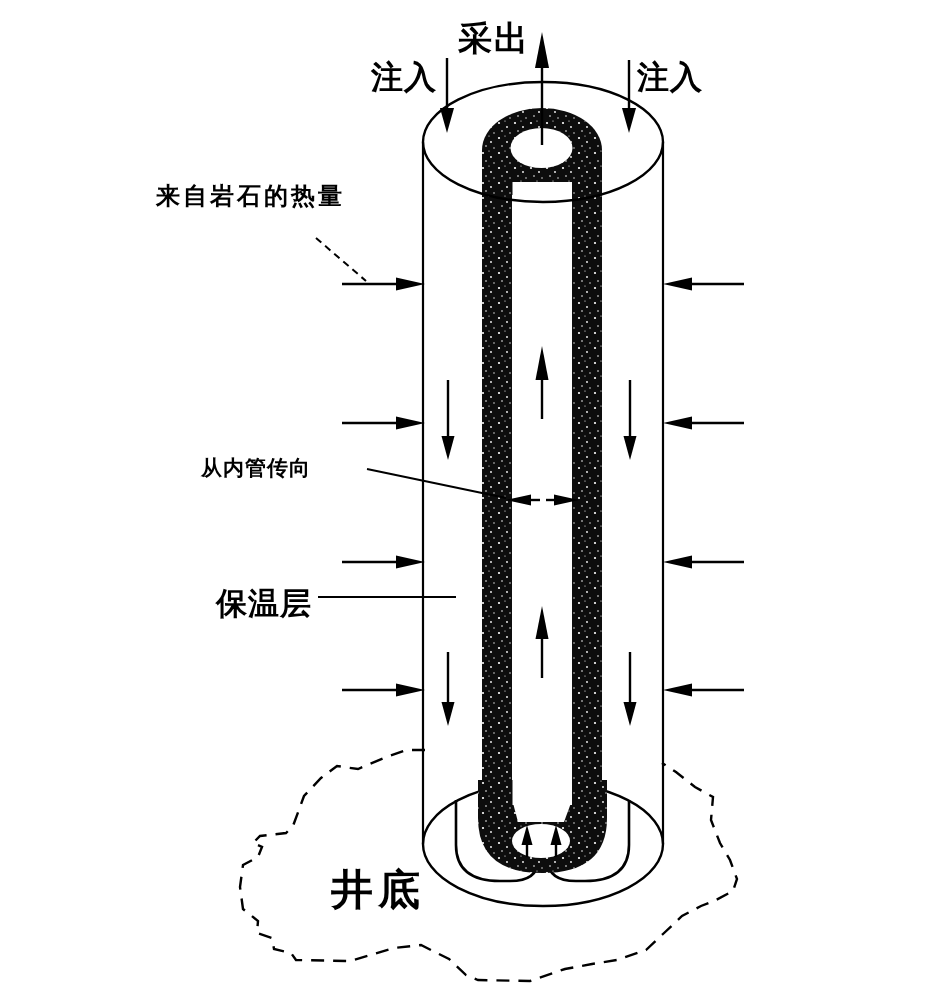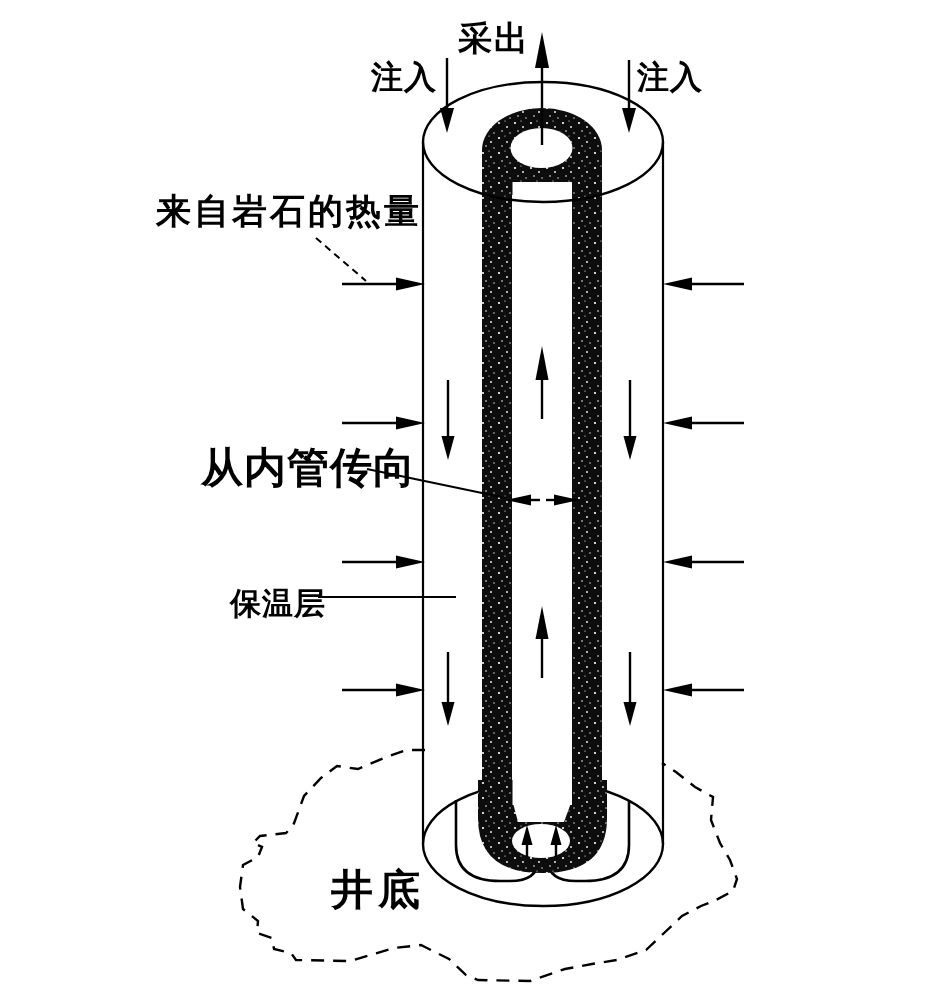--- a/index.html
+++ b/index.html
@@ -8,23 +8,23 @@
     font-family:"Liberation Serif","DejaVu Serif",serif;color:#000;
   }
   .stage svg{position:absolute;left:0;top:0;}
   .lbl{
     position:absolute;color:#000;font-weight:600;white-space:nowrap;
     font-family:"Liberation Serif","DejaVu Serif",serif;
   }
   .lbl-produced   {left:458px;top:16px;  font-size:34px;letter-spacing:2px;}
   .lbl-inject-l   {left:371px;top:56px;  font-size:32px;letter-spacing:1px;}
   .lbl-inject-r   {left:637px;top:56px;  font-size:32px;letter-spacing:1px;}
-  .lbl-rockheat   {left:156px;top:188px; font-size:35px;letter-spacing:3px;}
-  .lbl-transfer   {left:201px;top:449px; font-size:42px;letter-spacing:1px;line-height:39px;}
-  .lbl-insulation {left:216px;top:583px; font-size:31px;letter-spacing:1px;margin-left:14px;}
+  .lbl-rockheat   {left:156px;top:180px; font-size:24px;letter-spacing:3px;}
+  .lbl-transfer   {left:201px;top:449px; font-size:21px;letter-spacing:1px;line-height:39px;}
+  .lbl-insulation {left:216px;top:583px; font-size:31px;letter-spacing:1px;}
   .lbl-wellbottom {left:331px;top:862px; font-size:42px;letter-spacing:5px;}
 </style>
 </head>
 <body>
 
 <div class="stage">
 
   <svg width="945" height="996" viewBox="0 0 945 996">
     <defs>
       <pattern id="speckle" width="16" height="15" patternUnits="userSpaceOnUse">

